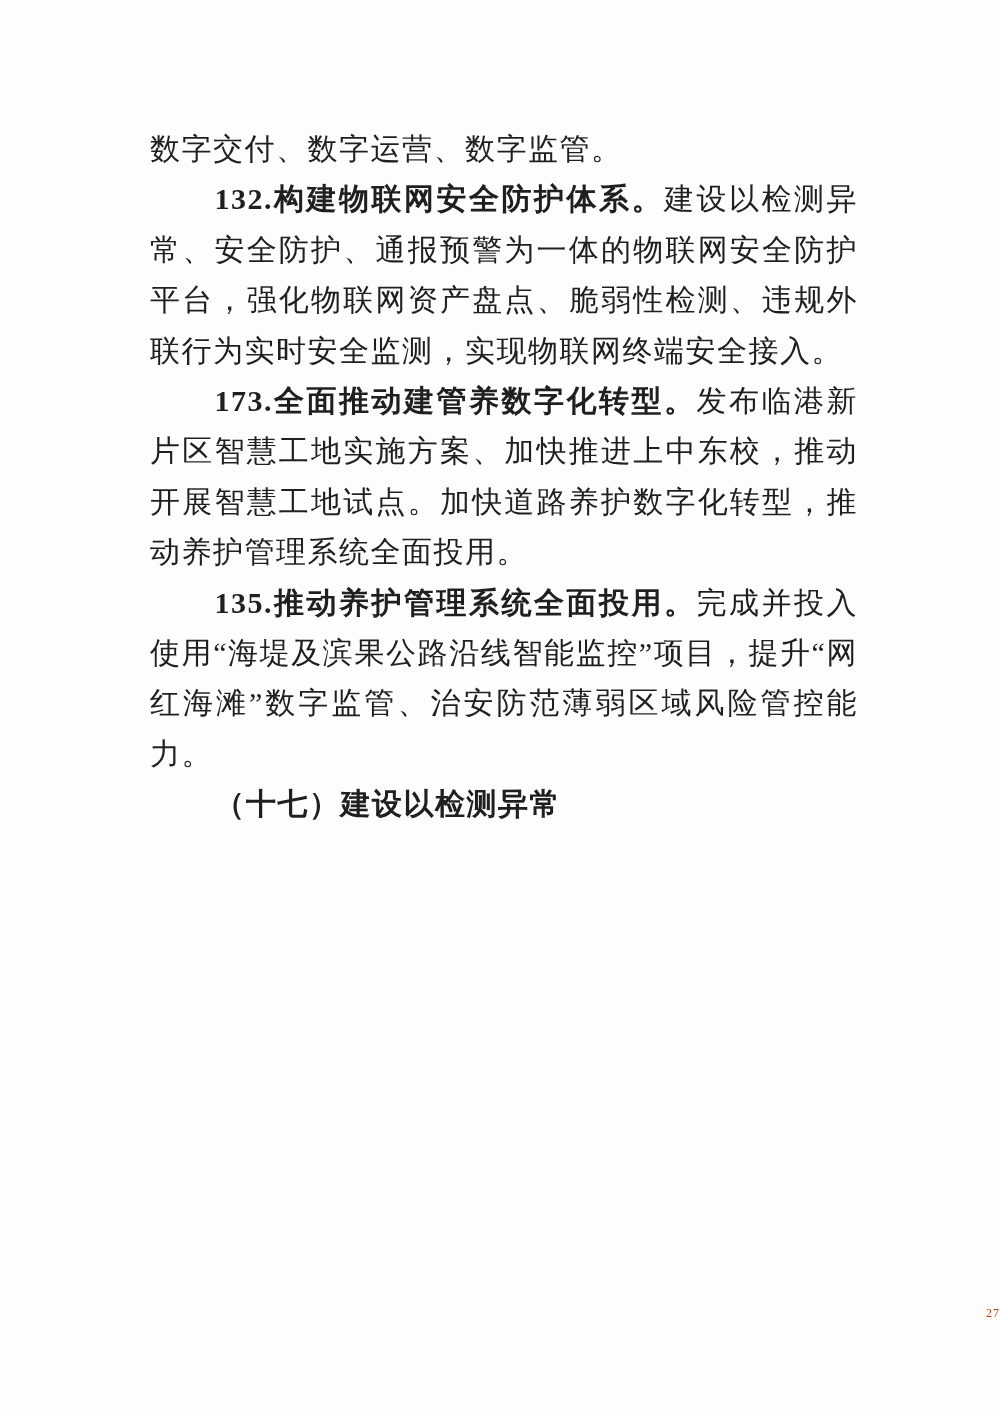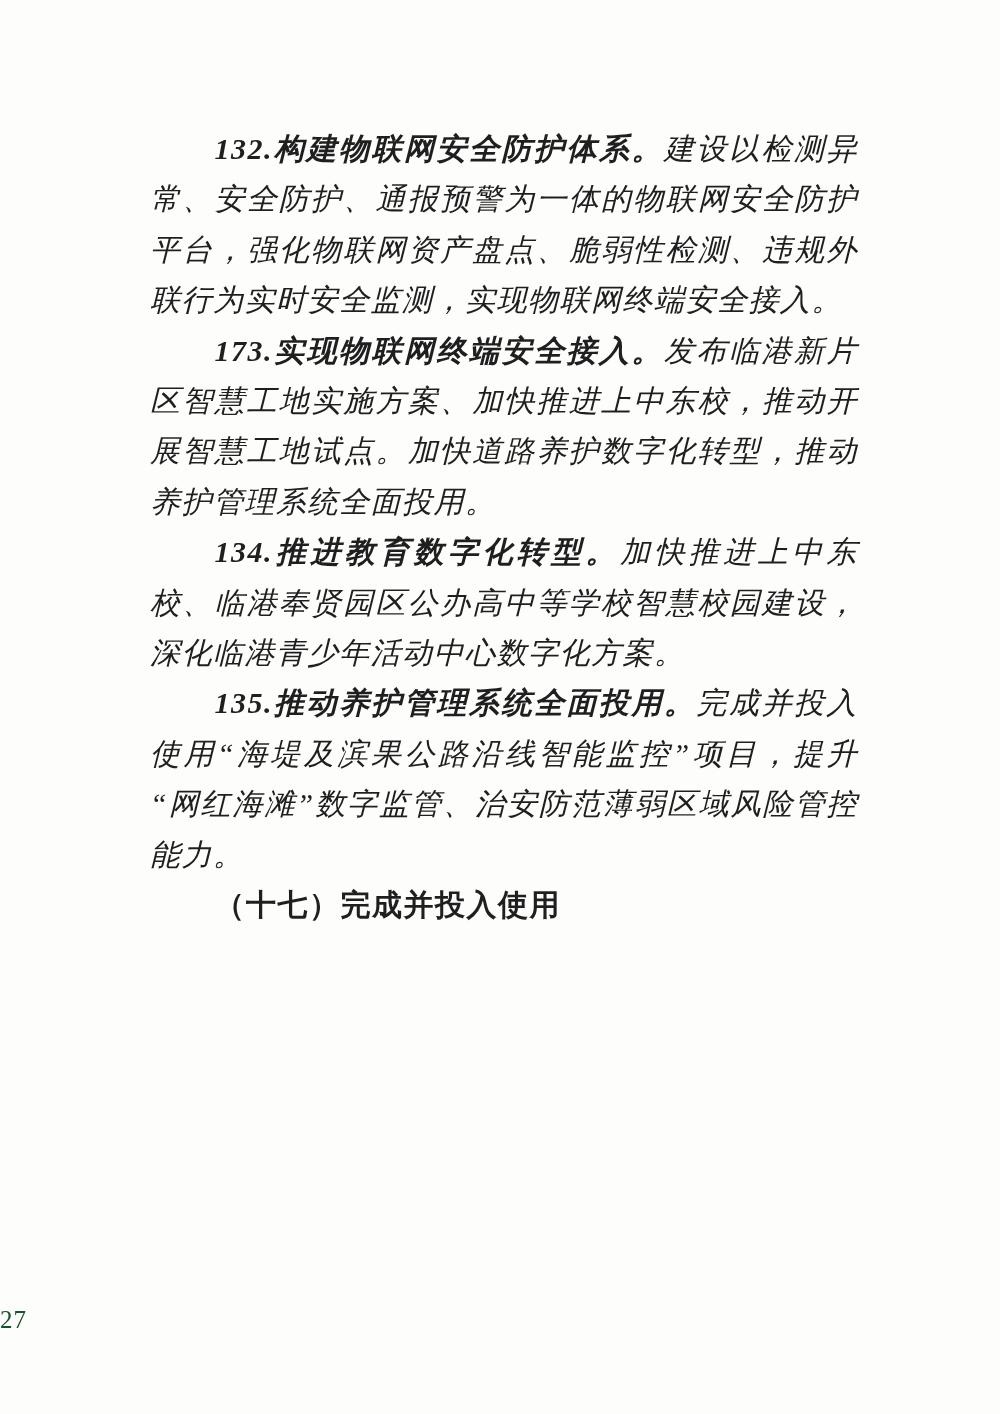--- a/index.html
+++ b/index.html
@@ -30,55 +30,54 @@
     letter-spacing: 1.5px;
     text-align: justify;
     text-justify: inter-ideograph;
     word-break: break-all;
   }
   p.continuation {
     text-indent: 0;
   }
   p.numbered {
     text-indent: 2.15em;
-    font-style: italic;
   }
   p.section-heading {
     text-indent: 2.15em;
     font-weight: bold;
   }
   .lead {
     font-weight: bold;
   }
   .page-number {
     position: absolute;
     left: 0;
     top: 1306px;
     width: 100%;
-    text-align: left;
-    font-size: 25px;
+    text-align: right;
+    font-size: 12px;
     letter-spacing: 1px;
-    color: #14532d;
+    color: #c2410c;
   }
 </style>
 </head>
 <body>
 
 <div class="page">
   <div class="content">
 
+    <p class="continuation"><span>数字交付、数字运营、数字监管。</span></p>
 
     <p class="numbered"><span class="lead">132.</span><span class="lead">构建物联网安全防护体系。</span><span>建设以检测异常、安全防护、通报预警为一体的物联网安全防护平台，强化物联网资产盘点、脆弱性检测、违规外联行为实时安全监测，实现物联网终端安全接入。</span></p>
 
-    <p class="numbered"><span class="lead">173.</span><span class="lead">实现物联网终端安全接入。</span><span>发布临港新片区智慧工地实施方案、加快推进上中东校，推动开展智慧工地试点。加快道路养护数字化转型，推动养护管理系统全面投用。</span></p>
+    <p class="numbered"><span class="lead">173.</span><span class="lead">全面推动建管养数字化转型。</span><span>发布临港新片区智慧工地实施方案、加快推进上中东校，推动开展智慧工地试点。加快道路养护数字化转型，推动养护管理系统全面投用。</span></p>
 
-    <p class="numbered"><span class="lead">134.</span><span class="lead">推进教育数字化转型。</span><span>加快推进上中东校、临港奉贤园区公办高中等学校智慧校园建设，深化临港青少年活动中心数字化方案。</span></p>
 
     <p class="numbered"><span class="lead">135.</span><span class="lead">推动养护管理系统全面投用。</span><span>完成并投入使用“海堤及滨果公路沿线智能监控”项目，提升“网红海滩”数字监管、治安防范薄弱区域风险管控能力。</span></p>
 
 
-    <p class="section-heading"><span>（十七）完成并投入使用</span></p>
+    <p class="section-heading"><span>（十七）建设以检测异常</span></p>
 
 
   </div>
 
   <div class="page-number">27</div>
 </div>
 
 </body></html>

